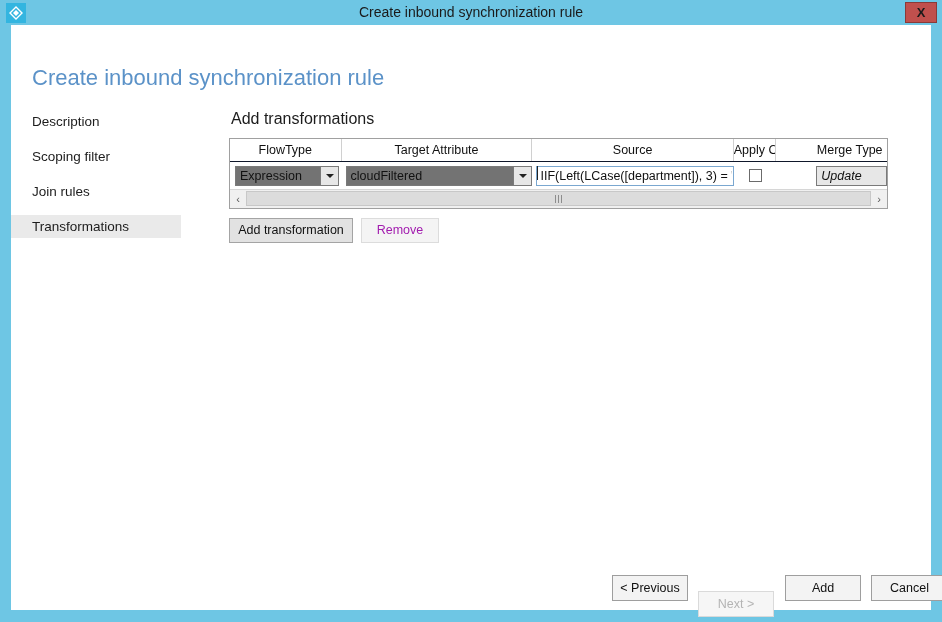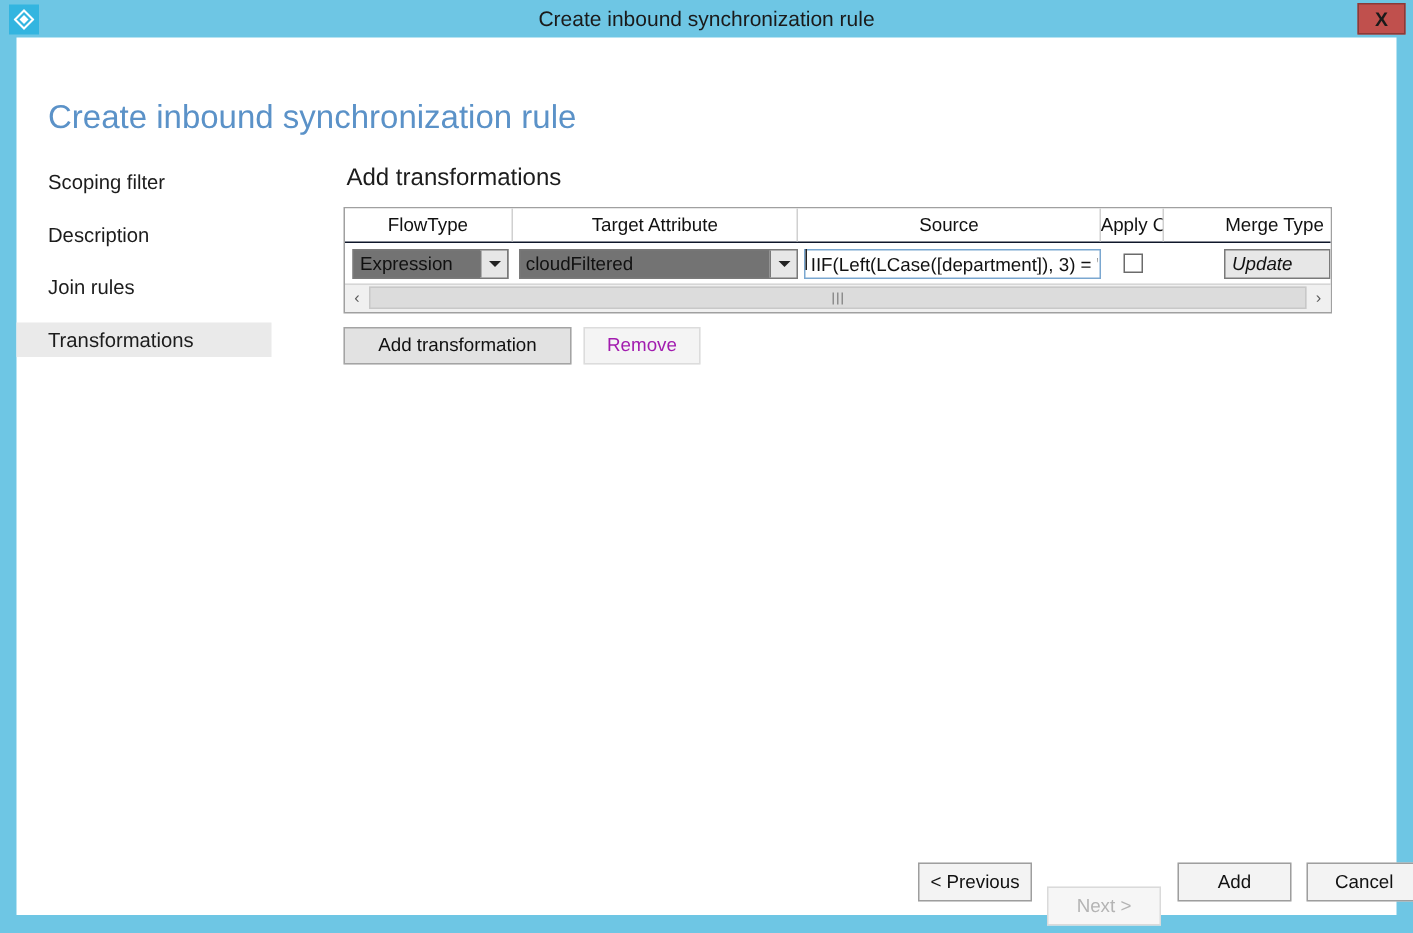--- a/index.html
+++ b/index.html
@@ -311,21 +311,21 @@
     box-sizing: border-box;
     cursor: pointer;
     white-space: nowrap;
   }
   .btn.disabled {
     color: #a6a6a6;
     background: #f2f2f2;
     border-color: #d2d2d2;
     cursor: default;
   }
-  #add-transformation-button { width: 152px; }
+  #add-transformation-button { width: 124px; }
   #remove-button { width: 78px; background:#f4f4f4; border-color:#dcdcdc; color:#a21caf;}
 
   
   #footer {
     position: absolute;
     left: 0;
     top: 550px;
     width: 920px;
     height: 35px;
   }
@@ -369,24 +369,24 @@
     <div id="title-text">Create inbound synchronization rule</div>
     <div id="close-button">X</div>
   </div>
 
   <div id="dialog-body">
 
     <div id="page-title">Create inbound synchronization rule</div>
 
     <div id="sidebar">
       <div class="side-item">
+        <span>Description</span>
+      </div>
+      <div class="side-item">
         <span>Scoping filter</span>
-      </div>
-      <div class="side-item">
-        <span>Description</span>
       </div>
       <div class="side-item">
         <span>Join rules</span>
       </div>
       <div class="side-item selected">
         <span>Transformations</span>
       </div>
     </div>
 
     <div id="main">

